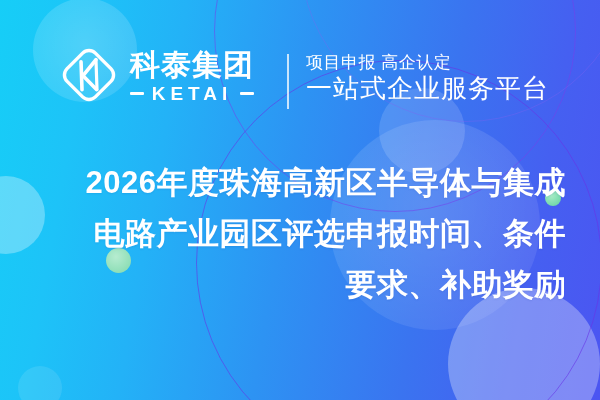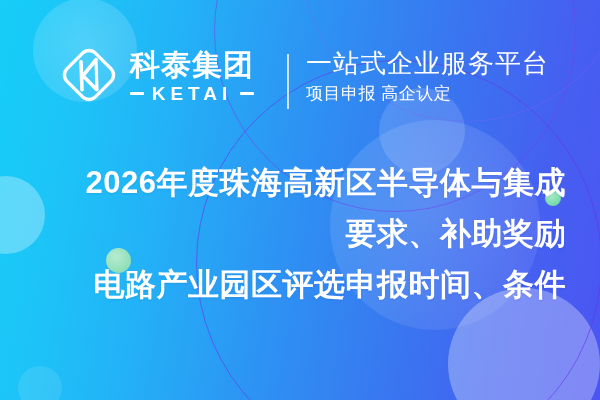--- a/index.html
+++ b/index.html
@@ -232,24 +232,24 @@
           <span class="logo-rule"></span>
           <span id="logo-en">KETAI</span>
           <span class="logo-rule"></span>
         </div>
       </div>
     </div>
 
     <div id="header-divider"></div>
 
     <div id="header-tagline">
+      <div id="tagline-sub">项目申报 高企认定</div>
       <div id="tagline-main">一站式企业服务平台</div>
-      <div id="tagline-sub">项目申报 高企认定</div>
     </div>
   </div>
 
   <div id="title-block">
     <div class="title-line">2026年度珠海高新区半导体与集成</div>
+    <div class="title-line">电路产业园区评选申报时间、条件</div>
     <div class="title-line">要求、补助奖励</div>
-    <div class="title-line">电路产业园区评选申报时间、条件</div>
   </div>
 
 </div>
 
 </body></html>

